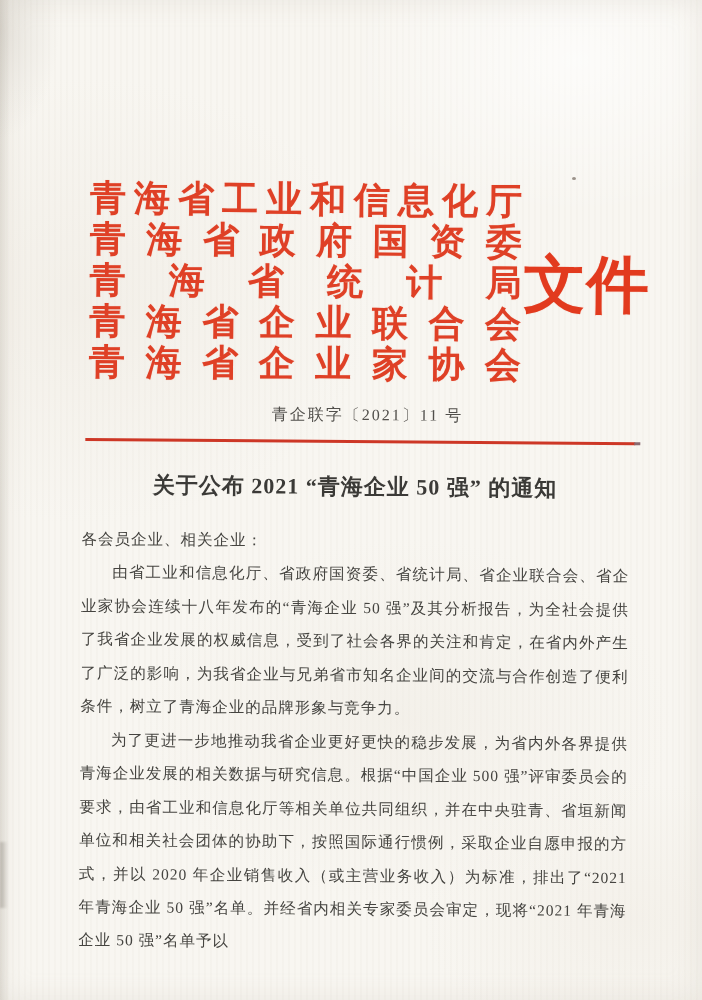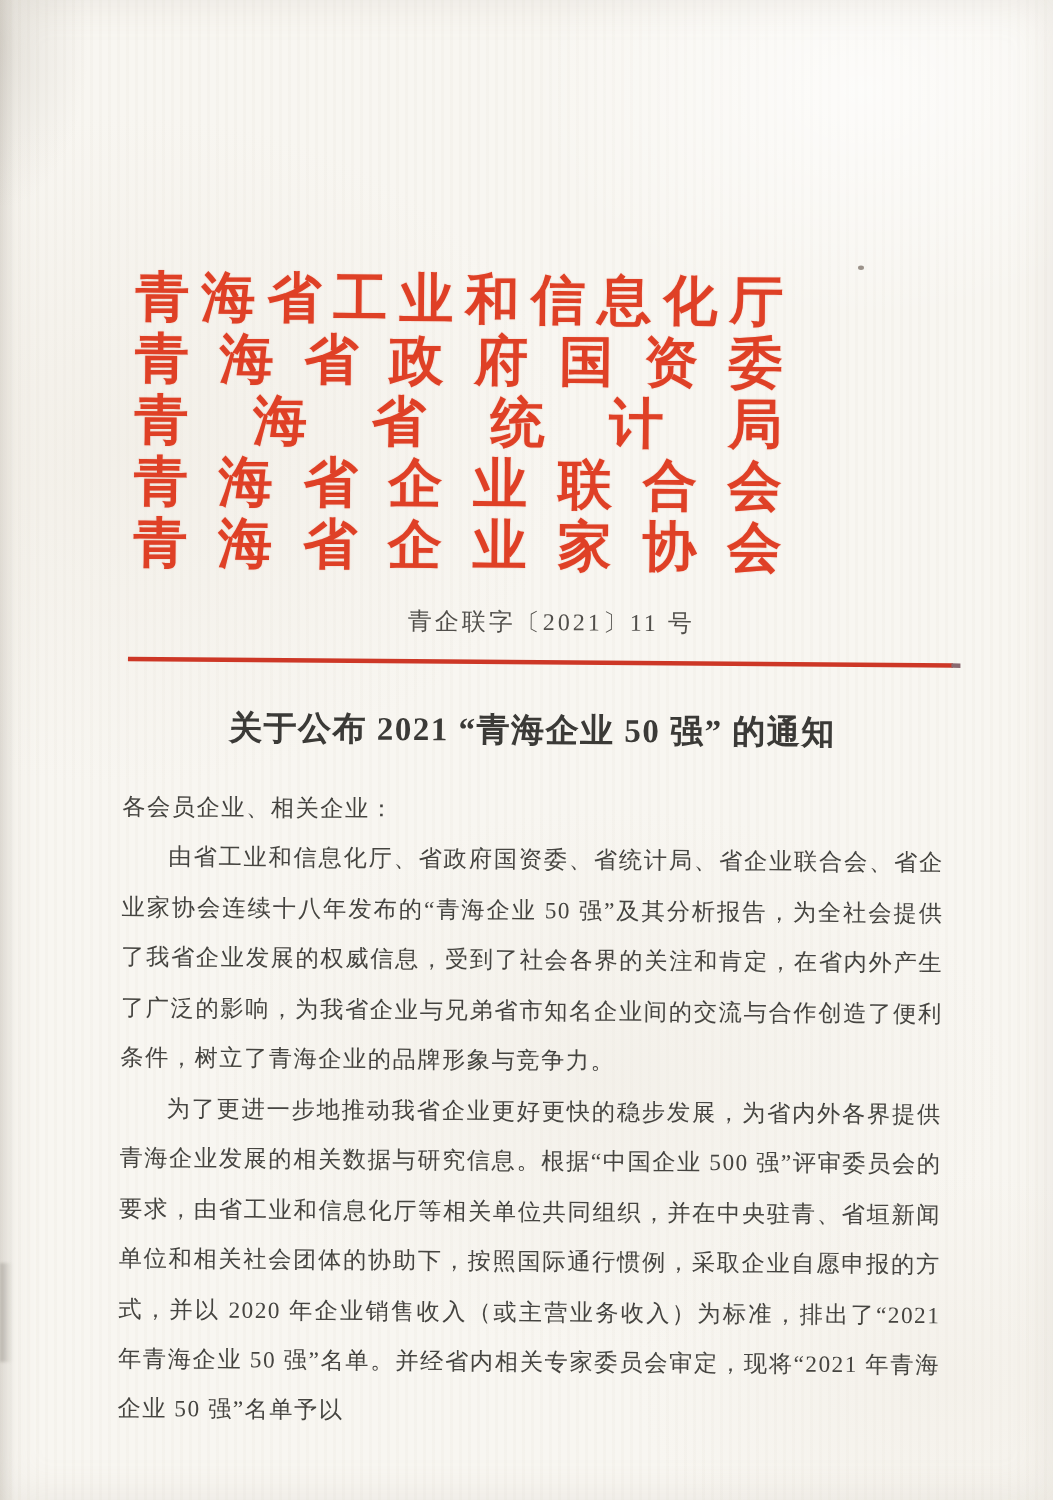--- a/index.html
+++ b/index.html
@@ -153,20 +153,21 @@
             <span>青</span>
             <span>海</span>
             <span>省</span>
             <span>企</span>
             <span>业</span>
             <span>家</span>
             <span>协</span>
             <span>会</span>
           </div>
       </div>
+      <div class="doc-type">文件</div>
     </div>
 
     <div class="doc-number">青企联字〔2021〕11 号</div>
 
     <div class="red-rule"></div>
 
     <h1 class="doc-title">关于公布 2021 “青海企业 50 强” 的通知</h1>
 
     <div class="doc-body">
       <p class="salutation">各会员企业、相关企业：</p>

